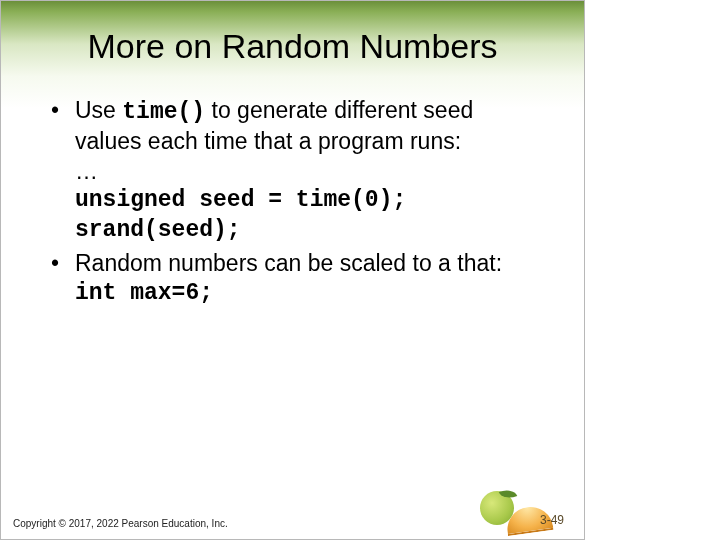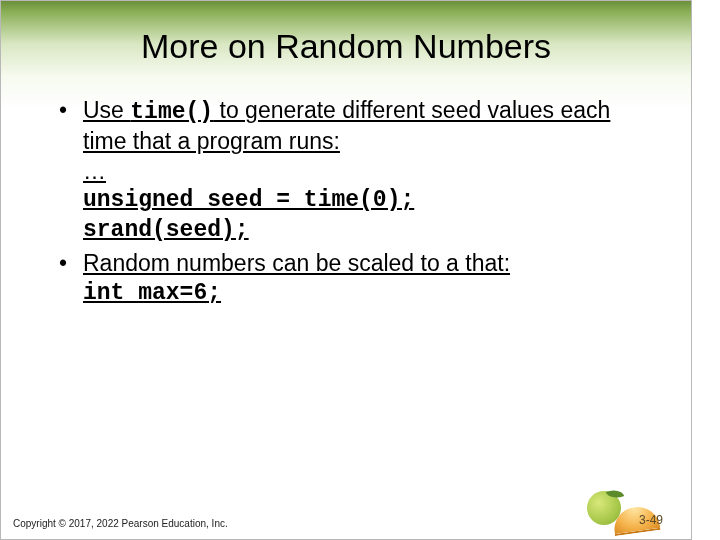--- a/index.html
+++ b/index.html
@@ -6,21 +6,21 @@
     margin: 0;
     padding: 0;
     width: 720px;
     height: 540px;
     overflow: hidden;
     font-family: Arial, Helvetica, sans-serif;
     background: #ffffff;
   }
   .slide {
     position: relative;
-    width: 692px;
+    width: 585px;
     height: 540px;
     box-sizing: border-box;
     border: 1px solid #b8b8b8;
     background: linear-gradient(to bottom,
       #6b8f3a 0%,
       #8aaf56 2%,
       #d9e7c3 8%,
       #f6faef 14%,
       #ffffff 20%,
       #ffffff 100%);
@@ -34,22 +34,21 @@
   }
   .body {
     margin: 30px 36px 0 36px;
     font-size: 23px;
     color: #000;
     line-height: 1.28;
   }
   ul.bullets {
     list-style: none;
     padding: 0;
-    margin: 16px;
-    text-decoration: underline;
+    margin: 8px;
   }
   ul.bullets > li {
     position: relative;
     padding-left: 30px;
     margin-bottom: 4px;
   }
   ul.bullets > li::before {
     content: "•";
     position: absolute;
     left: 6px;
@@ -69,21 +68,21 @@
   }
   .footer {
     position: absolute;
     left: 12px;
     bottom: 10px;
     font-size: 10px;
     color: #222;
   }
   .pagenum {
     position: absolute;
-    right: 28px;
+    right: 20px;
     bottom: 12px;
     font-size: 12px;
     color: #5a4a2a;
   }
   .fruit {
     position: absolute;
     right: 30px;
     bottom: 6px;
     width: 80px;
     height: 50px;

